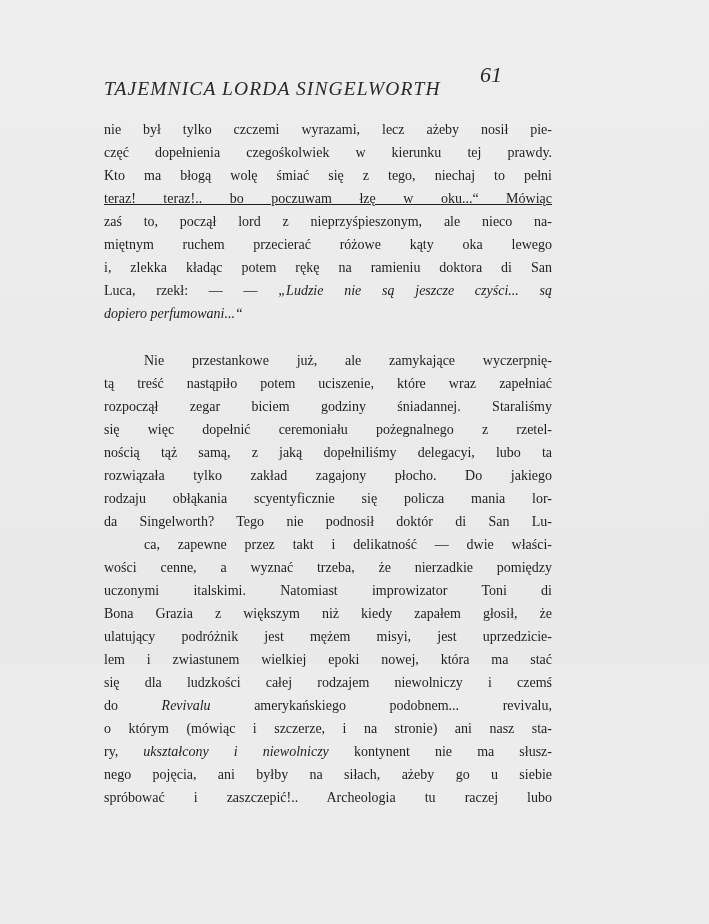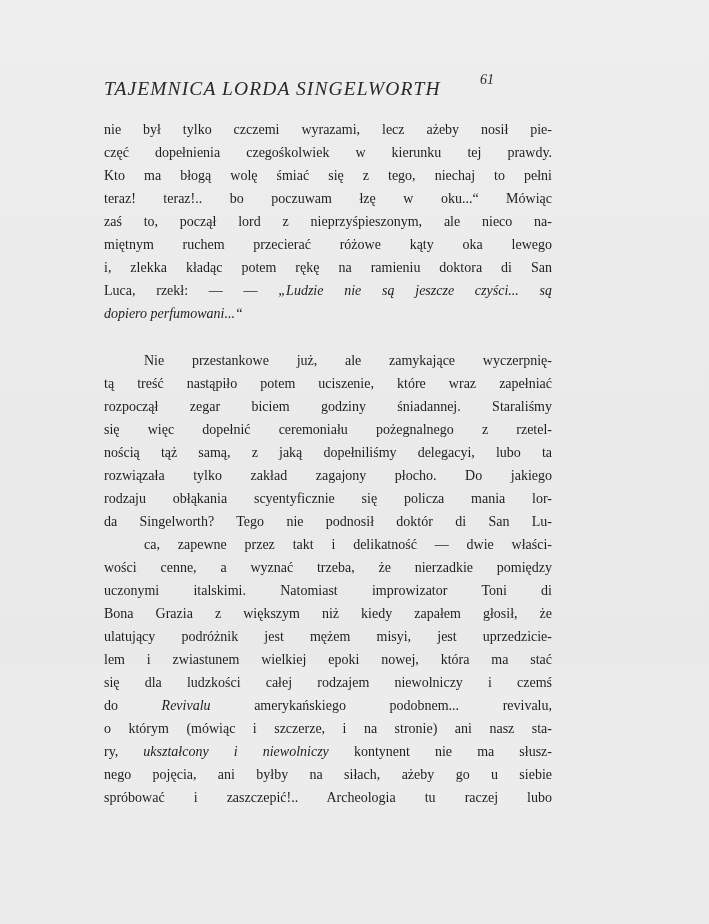--- a/index.html
+++ b/index.html
@@ -12,22 +12,22 @@
   .page {
     position: relative; width: 709px; height: 664px;
     background: linear-gradient(180deg, #eeeeee 0%, #ebebeb 50%, #e9e9e9 100%);
   }
   .running-head {
     position: absolute; left: 104px; top: 78px; width: 484px;
     font-style: italic; font-size: 19.5px; letter-spacing: 1.1px;
     color: #2a2a2a;
   }
   .page-number {
-    position: absolute; left: 480px; top: 72px;
-    font-style: italic; font-size: 14px; color: #2a2a2a;
+    position: absolute; left: 480px; top: 62px;
+    font-style: italic; font-size: 22px; color: #2a2a2a;
   }
   .body-text {
     position: absolute; left: 104px; top: 118px; width: 448px;
     font-size: 14px; line-height: 23px;
   }
   .line {
     display: block; white-space: nowrap;
     text-align: justify; text-align-last: justify;
     height: 23px;
   }
@@ -42,21 +42,21 @@
 <div class="page">
   <div class="running-head">TAJEMNICA LORDA SINGELWORTH</div>
   <div class="page-number">61</div>
 
   <div class="body-text">
 
     <div>
       <span class="line" style="display: block; width: auto; word-spacing: 7px;"><span>nie był tylko czczemi wyrazami, lecz ażeby nosił pie-</span></span>
       <span class="line" style="display: block; width: auto; word-spacing: 6.66667px;"><span>częć dopełnienia czegośkolwiek w kierunku tej prawdy.</span></span>
       <span class="line" style="display: block; width: auto; word-spacing: 6.6px;"><span>Kto ma błogą wolę śmiać się z tego, niechaj to pełni</span></span>
-      <span class="line" style="display: block; width: auto; word-spacing: 11.8571px;"><span>teraz! teraz!.. bo poczuwam łzę w oku...“ Mówiąc</span></span>
+      <span class="line" style="display: block; width: auto; word-spacing: 11.8571px; text-decoration: underline;"><span>teraz! teraz!.. bo poczuwam łzę w oku...“ Mówiąc</span></span>
       <span class="line" style="display: block; width: auto; word-spacing: 6.75px;"><span>zaś to, począł lord z nieprzyśpieszonym, ale nieco na-</span></span>
       <span class="line" style="display: block; width: auto; word-spacing: 10.1667px;"><span>miętnym ruchem przecierać różowe kąty oka lewego</span></span>
       <span class="line" style="display: block; width: auto; word-spacing: 5px;"><span>i, zlekka kładąc potem rękę na ramieniu doktora di San</span></span>
       <span class="line" style="display: block; width: auto; word-spacing: 7.33333px;"><span>Luca, rzekł: — — </span><span class="it">„Ludzie nie są jeszcze czyści... są</span></span>
       <span class="line last"><span class="it">dopiero perfumowani...“</span></span>
     </div>
 
     <div class="gap"></div>
 
     <div>

